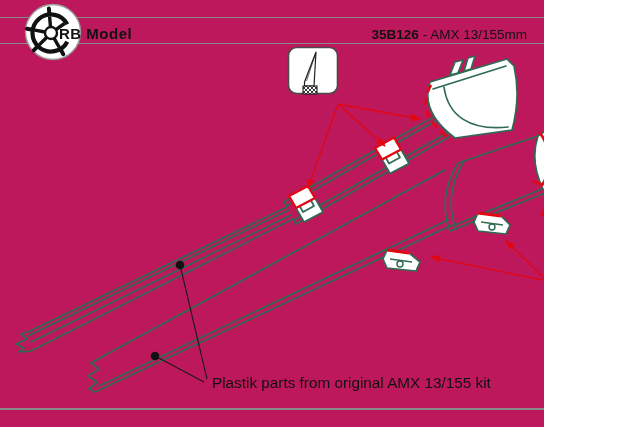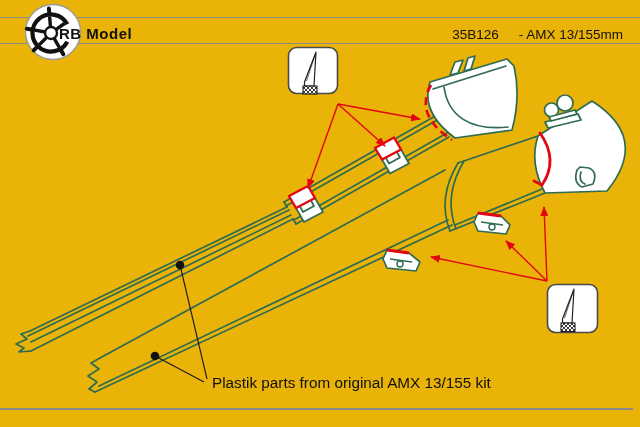--- a/index.html
+++ b/index.html
@@ -1,34 +1,34 @@
 <!DOCTYPE html>
 <html><head>
 <meta charset="utf-8">
 <style>
   html,body{margin:0;padding:0;background:#fff;}
   .sheet{
-    position:relative;width:640px;height:427px;background:#eab308;overflow:hidden;
+    position:relative;width:544px;height:427px;background:#be185d;overflow:hidden;
     font-family:"Liberation Sans",sans-serif;color:#111;
   }
   .rule{position:absolute;left:0;width:640px;height:1.5px;background:#8a8a8a;}
   .rule-top1{top:16.5px;}
   .rule-top2{top:42.5px;}
   .rule-bottom{top:408px;width:633px;}
   .logo{position:absolute;left:0;top:0;width:200px;height:64px;}
   .logo svg{position:absolute;left:0;top:0;}
   .logo-text{
     position:absolute;left:59px;top:25px;font-size:15px;font-weight:bold;
     letter-spacing:.5px;white-space:nowrap;
   }
   .title{
     position:absolute;right:17px;top:27px;font-size:13.5px;white-space:nowrap;
   }
-  .title .code{font-weight:normal;}
-  .title .name{font-weight:normal;margin-left:20px;}
+  .title .code{font-weight:bold;}
+  .title .name{font-weight:normal;margin-left:4px;}
   .art{position:absolute;left:0;top:0;}
   .website{
     position:absolute;right:30px;top:401px;font-size:15px;font-weight:bold;
     background:#fff;padding:0 6px;z-index:3;white-space:nowrap;
   }
 </style>
 </head>
 <body>
 
 <div class="sheet">

